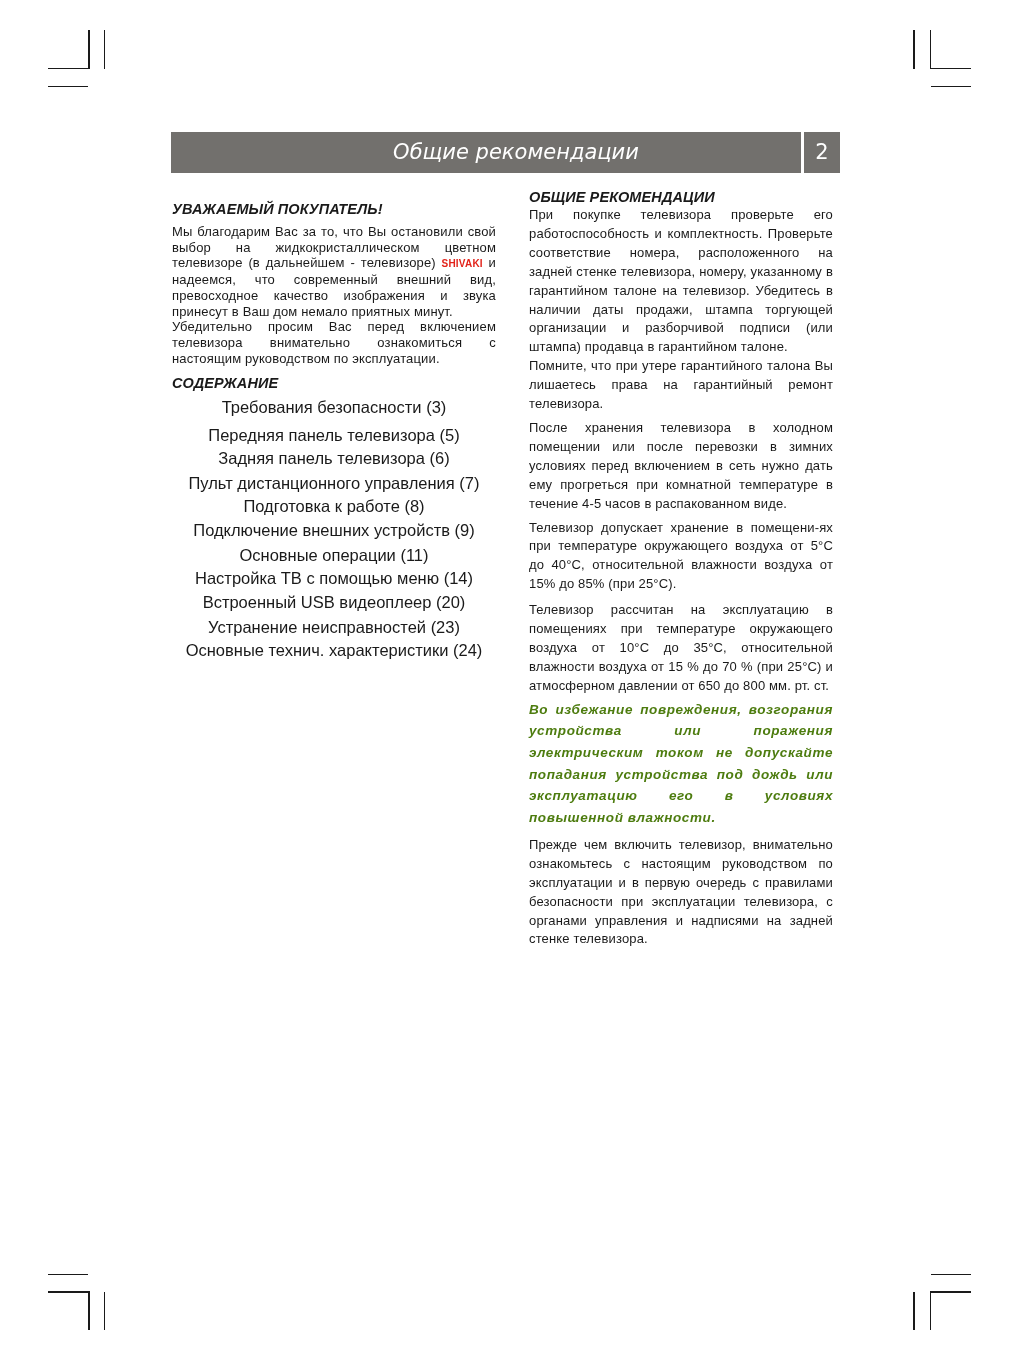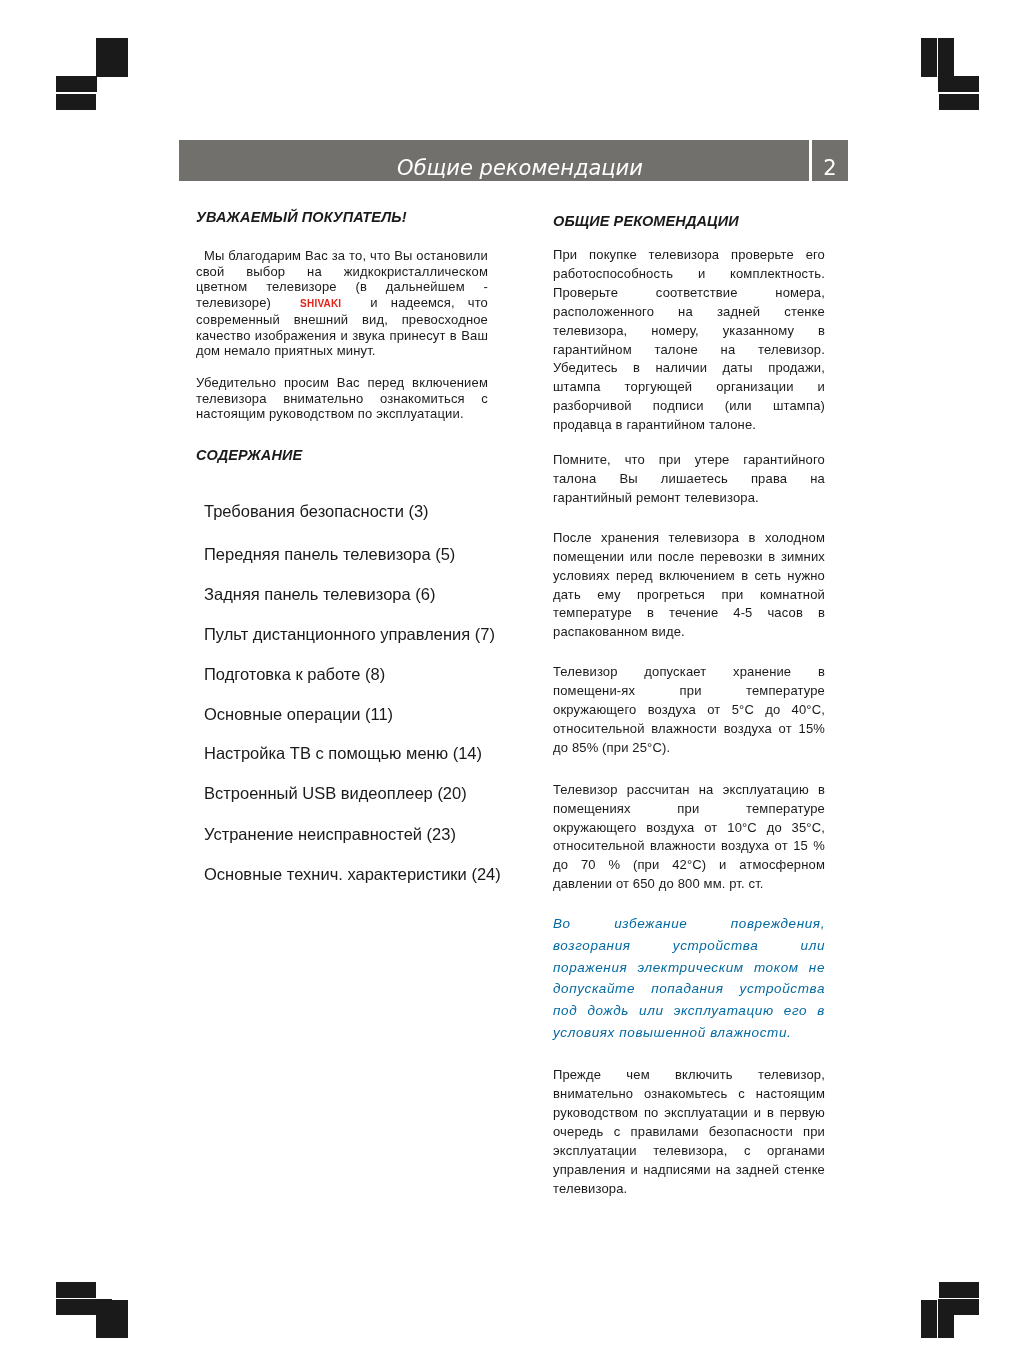--- a/index.html
+++ b/index.html
@@ -1,54 +1,54 @@
 <!DOCTYPE html>
 <html><head>
 <meta charset="utf-8">
 <style>
-  * { box-sizing: border-box; margin: 0; padding: 8px; }
+  * { box-sizing: border-box; margin: 0; padding: 0; }
   html, body { width: 1020px; height: 1360px; background: #ffffff; overflow: hidden; }
   body { position: relative; font-family: "Liberation Sans", sans-serif; color: #1a1a1a; }
 
   
   .cm { position: absolute; background: #1a1a1a; }
 
   
   .hdr-title {
     position: absolute; left: 171px; top: 132px; width: 630px; height: 41px;
     background: #72706d; color: #ffffff;
     font-family: "DejaVu Sans", sans-serif; font-style: italic; font-weight: normal;
     font-size: 21px; line-height: 41px; text-align: center; padding-left: 60px;
   }
   .hdr-page {
     position: absolute; left: 804px; top: 132px; width: 36px; height: 41px;
     background: #72706d; color: #ffffff;
     font-family: "DejaVu Sans", sans-serif; font-size: 21px; line-height: 41px; text-align: center;
   }
 
-  .col-left { position: absolute; left: 172px; top: 184px; width: 324px; }
+  .col-left { position: absolute; left: 172px; top: 200px; width: 324px; }
   .col-right { position: absolute; left: 529px; top: 188px; width: 304px; }
 
   .sec-heading {
     font-weight: bold; font-style: italic; font-size: 14.5px; line-height: 18px;
     color: #1a1a1a; letter-spacing: 0.1px;
   }
   .para {
     font-size: 13px; line-height: 15.7px; text-align: justify; text-align-last: left;
     color: #1a1a1a; letter-spacing: 0.15px;
   }
   .para.r { line-height: 18.9px; }
   .brand { color: #e2231a; font-weight: bold; font-size: 10px; letter-spacing: 0.2px; }
 
-  .toc { margin-top: 12px; }
+  .toc { margin-top: 4px; text-align: center; }
   .toc-item { font-size: 16.5px; line-height: 23.4px; color: #1a1a1a; white-space: nowrap; }
 
   .warn {
-    font-weight: normal; font-style: italic; font-size: 13.5px; line-height: 21.7px;
-    text-align: justify; text-align-last: left; letter-spacing: 0.6px; color: #0369a1;
+    font-weight: bold; font-style: italic; font-size: 13.5px; line-height: 21.7px;
+    text-align: justify; text-align-last: left; letter-spacing: 0.6px; color: #4d7c0f;
   }
 </style>
 </head>
 <body>
 
 <div>
   <div class="cm" style="left:88px;top:30px;width:2px;height:39px;"></div>
   <div class="cm" style="left:104px;top:30px;width:1px;height:39px;"></div>
   <div class="cm" style="left:48px;top:68px;width:41px;height:1px;"></div>
   <div class="cm" style="left:48px;top:86px;width:40px;height:1px;"></div>
@@ -83,30 +83,31 @@
   <div class="para" style="margin-top:6px;"><span>Мы благодарим Вас за то, что Вы остановили свой выбор на жидкокристаллическом цветном телевизоре (в дальнейшем - телевизоре)</span> <span class="brand">SHIVAKI</span><span> и надеемся, что современный внешний вид, превосходное качество изображения и звука принесут в Ваш дом немало приятных минут.</span></div>
   <div class="para">Убедительно просим Вас перед включением телевизора внимательно ознакомиться с настоящим руководством по эксплуатации.</div>
 
   <div class="sec-heading" style="margin-top:8px;">СОДЕРЖАНИЕ</div>
   <div class="toc">
     <div class="toc-item" style="margin-bottom:4px;">Требования безопасности (3)</div>
     <div class="toc-item">Передняя панель телевизора (5)</div>
     <div class="toc-item" style="margin-bottom:1px;">Задняя панель телевизора (6)</div>
     <div class="toc-item">Пульт дистанционного управления (7)</div>
     <div class="toc-item" style="margin-bottom:1px;">Подготовка к работе (8)</div>
+    <div class="toc-item" style="margin-bottom:1px;">Подключение внешних устройств (9)</div>
     <div class="toc-item">Основные операции (11)</div>
     <div class="toc-item">Настройка ТВ с помощью меню (14)</div>
     <div class="toc-item" style="margin-bottom:2px;">Встроенный USB видеоплеер (20)</div>
     <div class="toc-item">Устранение неисправностей (23)</div>
     <div class="toc-item">Основные технич. характеристики (24)</div>
   </div>
 </div>
 
 <div class="col-right">
   <div class="sec-heading">ОБЩИЕ РЕКОМЕНДАЦИИ</div>
   <div class="para r" style="margin-top:0px;">При покупке телевизора проверьте его работоспособность и комплектность. Проверьте соответствие номера, расположенного на задней стенке телевизора, номеру, указанному в гарантийном талоне на телевизор. Убедитесь в наличии даты продажи, штампа торгующей организации и разборчивой подписи (или штампа) продавца в гарантийном талоне.</div>
   <div class="para r">Помните, что при утере гарантийного талона Вы лишаетесь права на гарантийный ремонт телевизора.</div>
   <div class="para r" style="margin-top:5px;">После хранения телевизора в холодном помещении или после перевозки в зимних условиях перед включением в сеть нужно дать ему прогреться при комнатной температуре в течение 4-5 часов в распакованном виде.</div>
   <div class="para r" style="margin-top:5px;">Телевизор допускает хранение в помещени-ях при температуре окружающего воздуха от 5°C до 40°C, относительной влажности воздуха от 15% до 85% (при 25°C).</div>
-  <div class="para r" style="margin-top:7px;">Телевизор рассчитан на эксплуатацию в помещениях при температуре окружающего воздуха от 10°C до 35°C, относительной влажности воздуха от 15 % до 70 % (при 42°C) и атмосферном давлении от 650 до 800 мм. рт. ст.</div>
+  <div class="para r" style="margin-top:7px;">Телевизор рассчитан на эксплуатацию в помещениях при температуре окружающего воздуха от 10°C до 35°C, относительной влажности воздуха от 15 % до 70 % (при 25°C) и атмосферном давлении от 650 до 800 мм. рт. ст.</div>
   <div class="warn" style="margin-top:3px;">Во избежание повреждения, возгорания устройства или поражения электрическим током не допускайте попадания устройства под дождь или эксплуатацию его в условиях повышенной влажности.</div>
   <div class="para r" style="margin-top:7px;">Прежде чем включить телевизор, внимательно ознакомьтесь с настоящим руководством по эксплуатации и в первую очередь с правилами безопасности при эксплуатации телевизора, с органами управления и надписями на задней стенке телевизора.</div>
 </div>
 
 </body></html>

